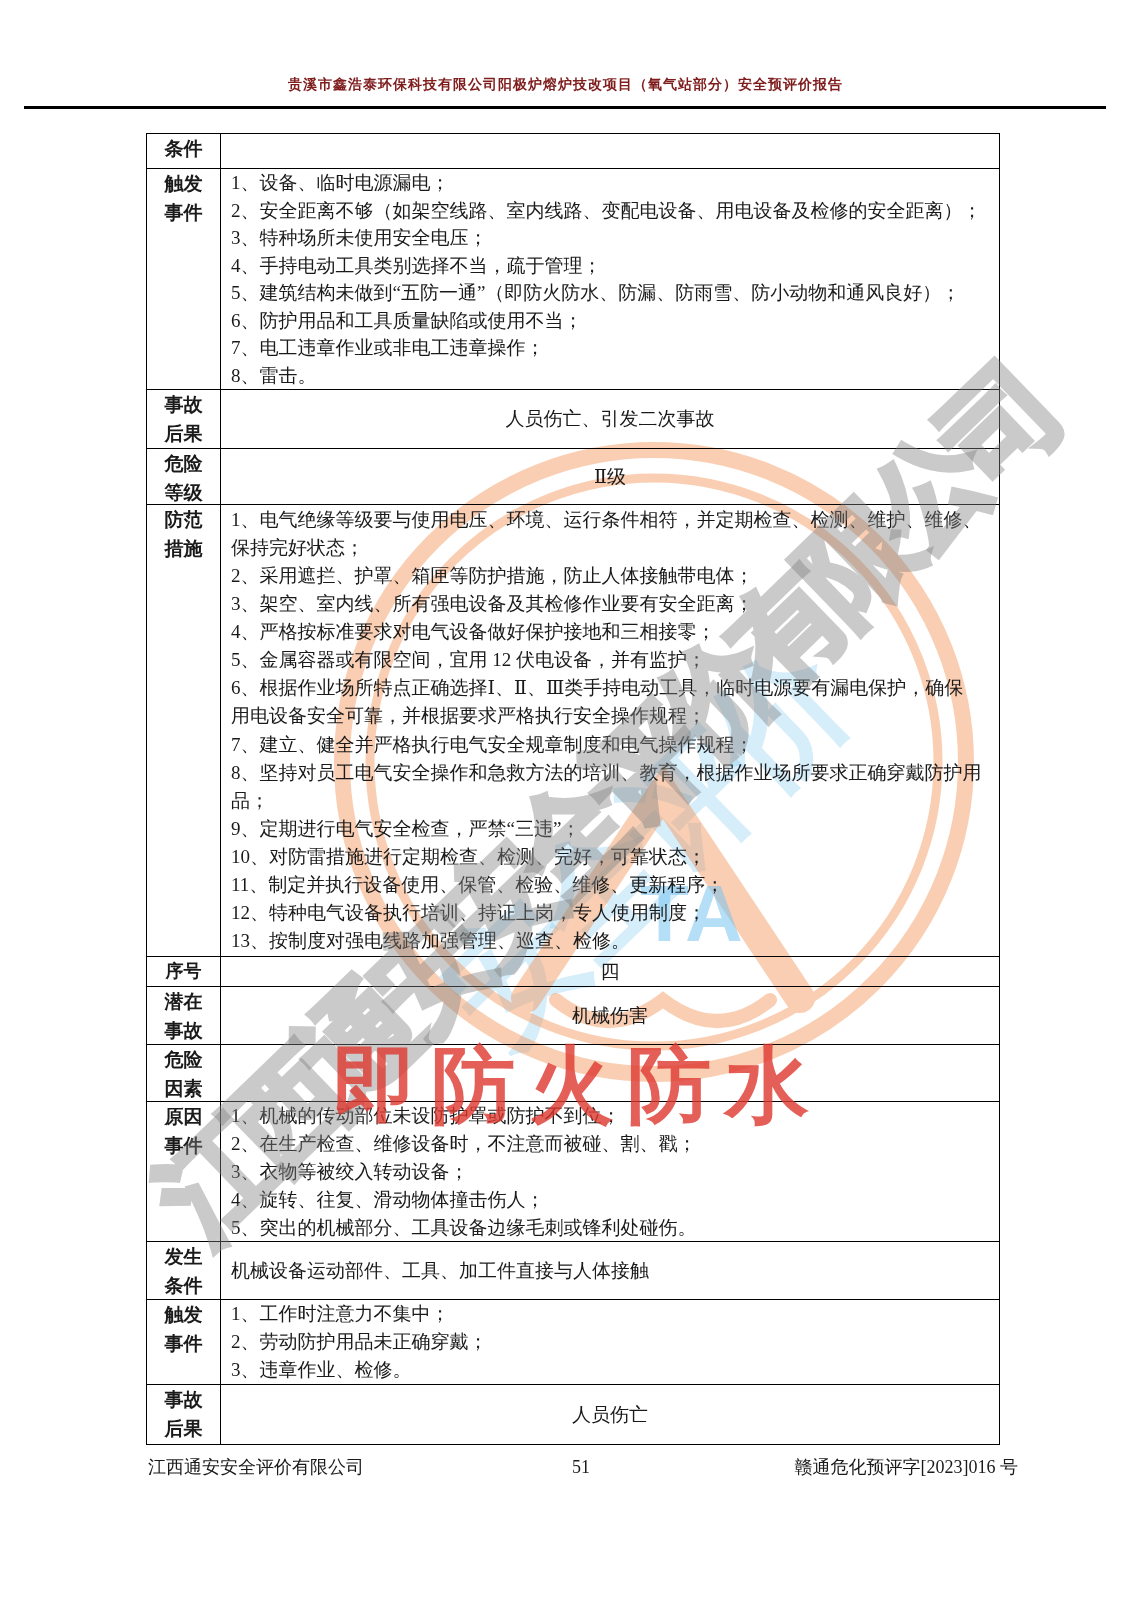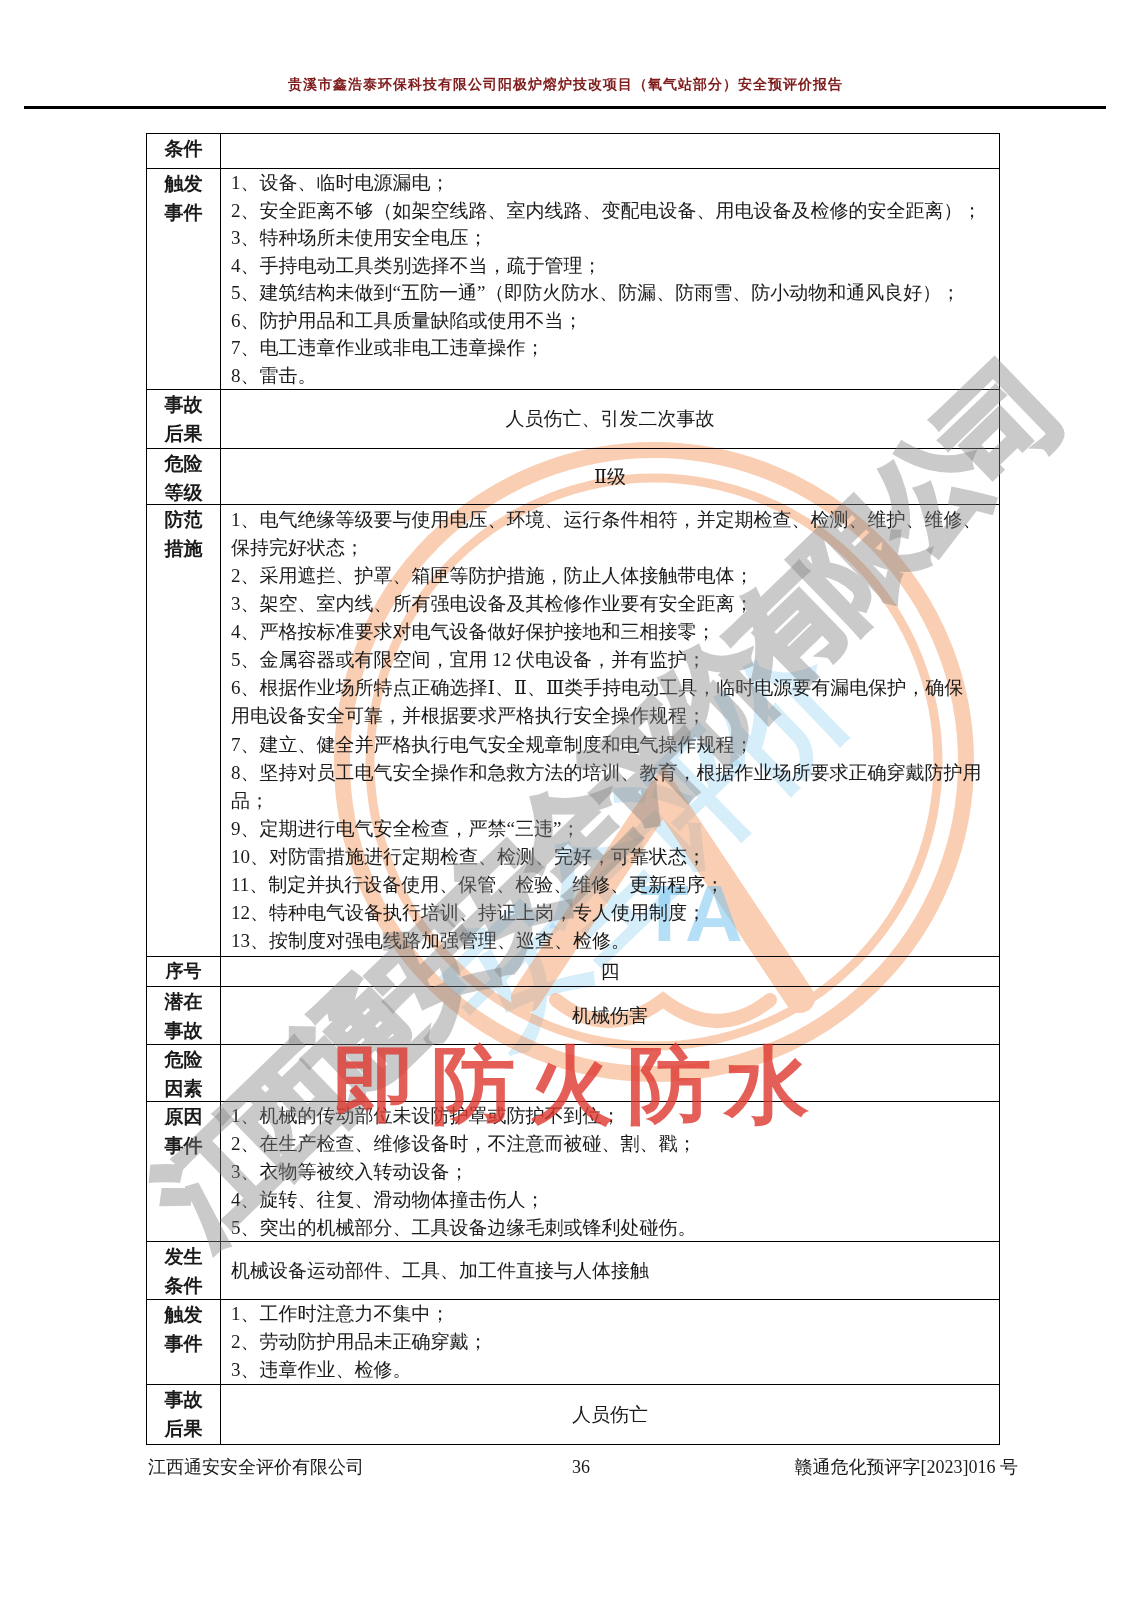--- a/index.html
+++ b/index.html
@@ -245,17 +245,17 @@
 
   </div>
 
   <div class="wm-layer">
     <div class="wm-gray-diag">江西通安安全评价有限公司</div>
     <div class="wm-red">即防火防水</div>
   </div>
 
   <div class="footer">
     <span class="footer-left">江西通安安全评价有限公司</span>
-    <span class="footer-center">36</span>
+    <span class="footer-center">51</span>
     <span class="footer-right">赣通危化预评字[2023]016 号</span>
   </div>
 
 </div>
 
 </body></html>

